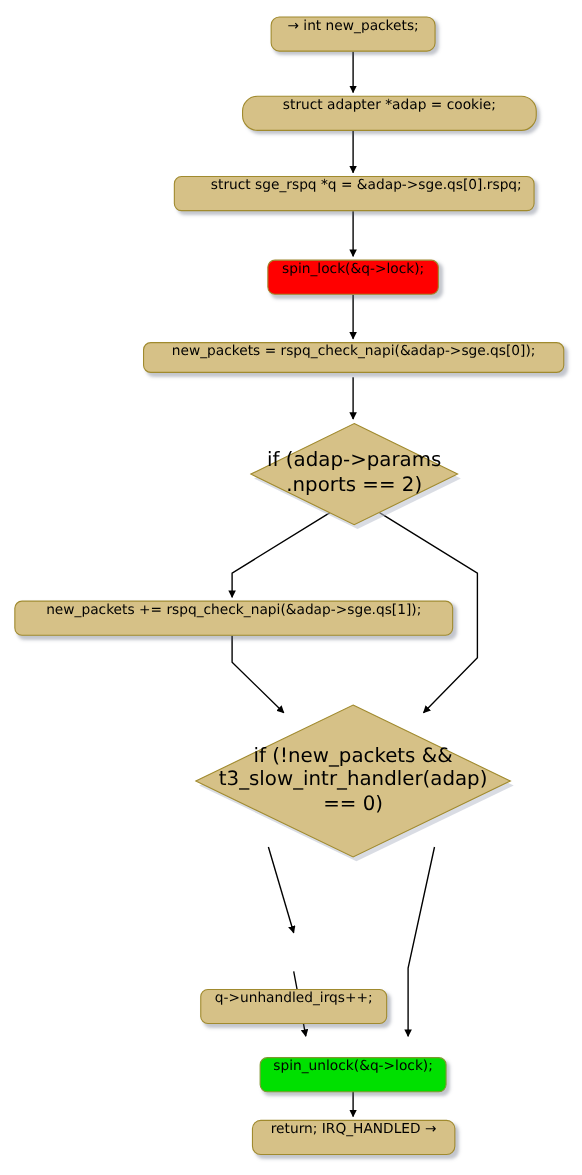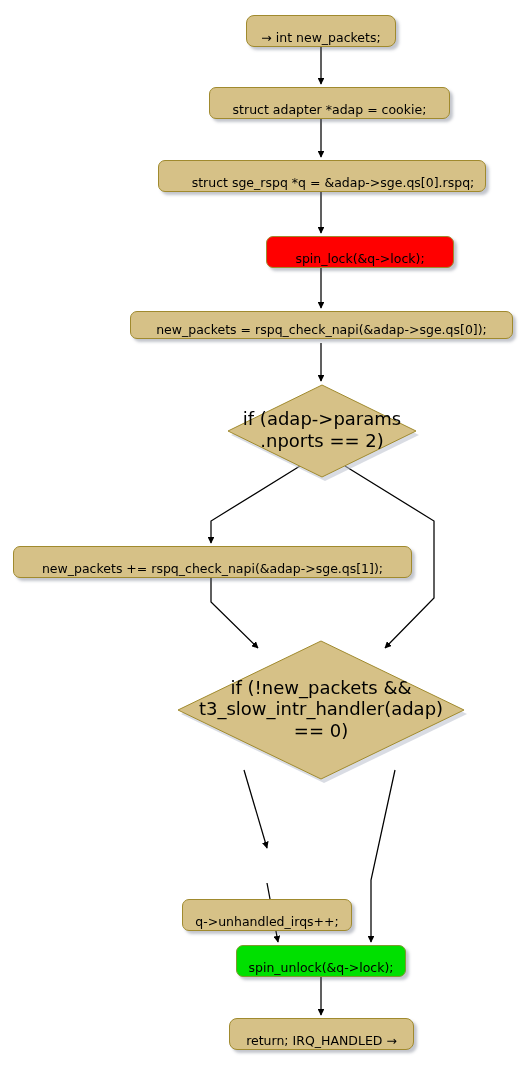--- a/index.html
+++ b/index.html
@@ -23,21 +23,21 @@
     left: 0;
     top: 0;
     width: 529px;
     height: 1068px;
     pointer-events: none;
   }
   .node {
     position: absolute;
     box-sizing: border-box;
     display: flex;
-    align-items: flex-end;
+    align-items: flex-start;
     justify-content: center;
     text-align: center;
     white-space: pre;
     line-height: 1.18;
     z-index: 3;
   }
   
   .rect {
     border-radius: 7px;
     border: 1px solid #a08a2e;
@@ -51,20 +51,21 @@
   }
   .rect.hl-red {
     background: #ff0000;
     border: 1px solid #a08a2e;
     color: #000000;
   }
   .rect.hl-green {
     background: #00e000;
     border: 1px solid #7e9a2e;
     color: #000000;
+    margin-top: 16px;
   }
   
   .diamond {
     position: absolute;
     z-index: 3;
   }
   .diamond svg {
     display: block;
     position: absolute;
     left: 0;
@@ -122,29 +123,29 @@
       <path d="M 267 883 L 278 942"></path>
 
       <path d="M 321 977 L 321 1015"></path>
     </g>
   </svg>
 
   <div class="node rect start-end" style="left:246px; top:15px; width:150px; height:32px;">
     <span>→ int new_packets;</span>
   </div>
 
-  <div class="node rect" style="left:209px; top:87px; width:241px; height:32px;">
+  <div class="node rect" style="left:220px; top:87px; width:268px; height:32px;border-radius:14px;">
     <span>struct adapter *adap = cookie;</span>
   </div>
 
   <div class="node rect" style="left:158px; top:160px; width:328px; height:32px;padding-left:22px;">
     <span>struct sge_rspq *q = &amp;adap-&gt;sge.qs[0].rspq;</span>
   </div>
 
-  <div class="node rect hl-red" style="left:243px; top:236px; width:188px; height:32px;margin-left:23px;">
+  <div class="node rect hl-red" style="left:243px; top:236px; width:156px; height:32px;">
     <span>spin_lock(&amp;q-&gt;lock);</span>
   </div>
 
   <div class="node rect" style="left:130px; top:311px; width:383px; height:28px;">
     <span>new_packets = rspq_check_napi(&amp;adap-&gt;sge.qs[0]);</span>
   </div>
 
   <div class="diamond" style="left:227px; top:384px; width:190px; height:92px;">
     <svg width="196" height="98" viewBox="0 0 196 98">
       <polygon points="98,5 192,51 98,97 4,51" fill="#b9c0cc" opacity="0.55"></polygon>

